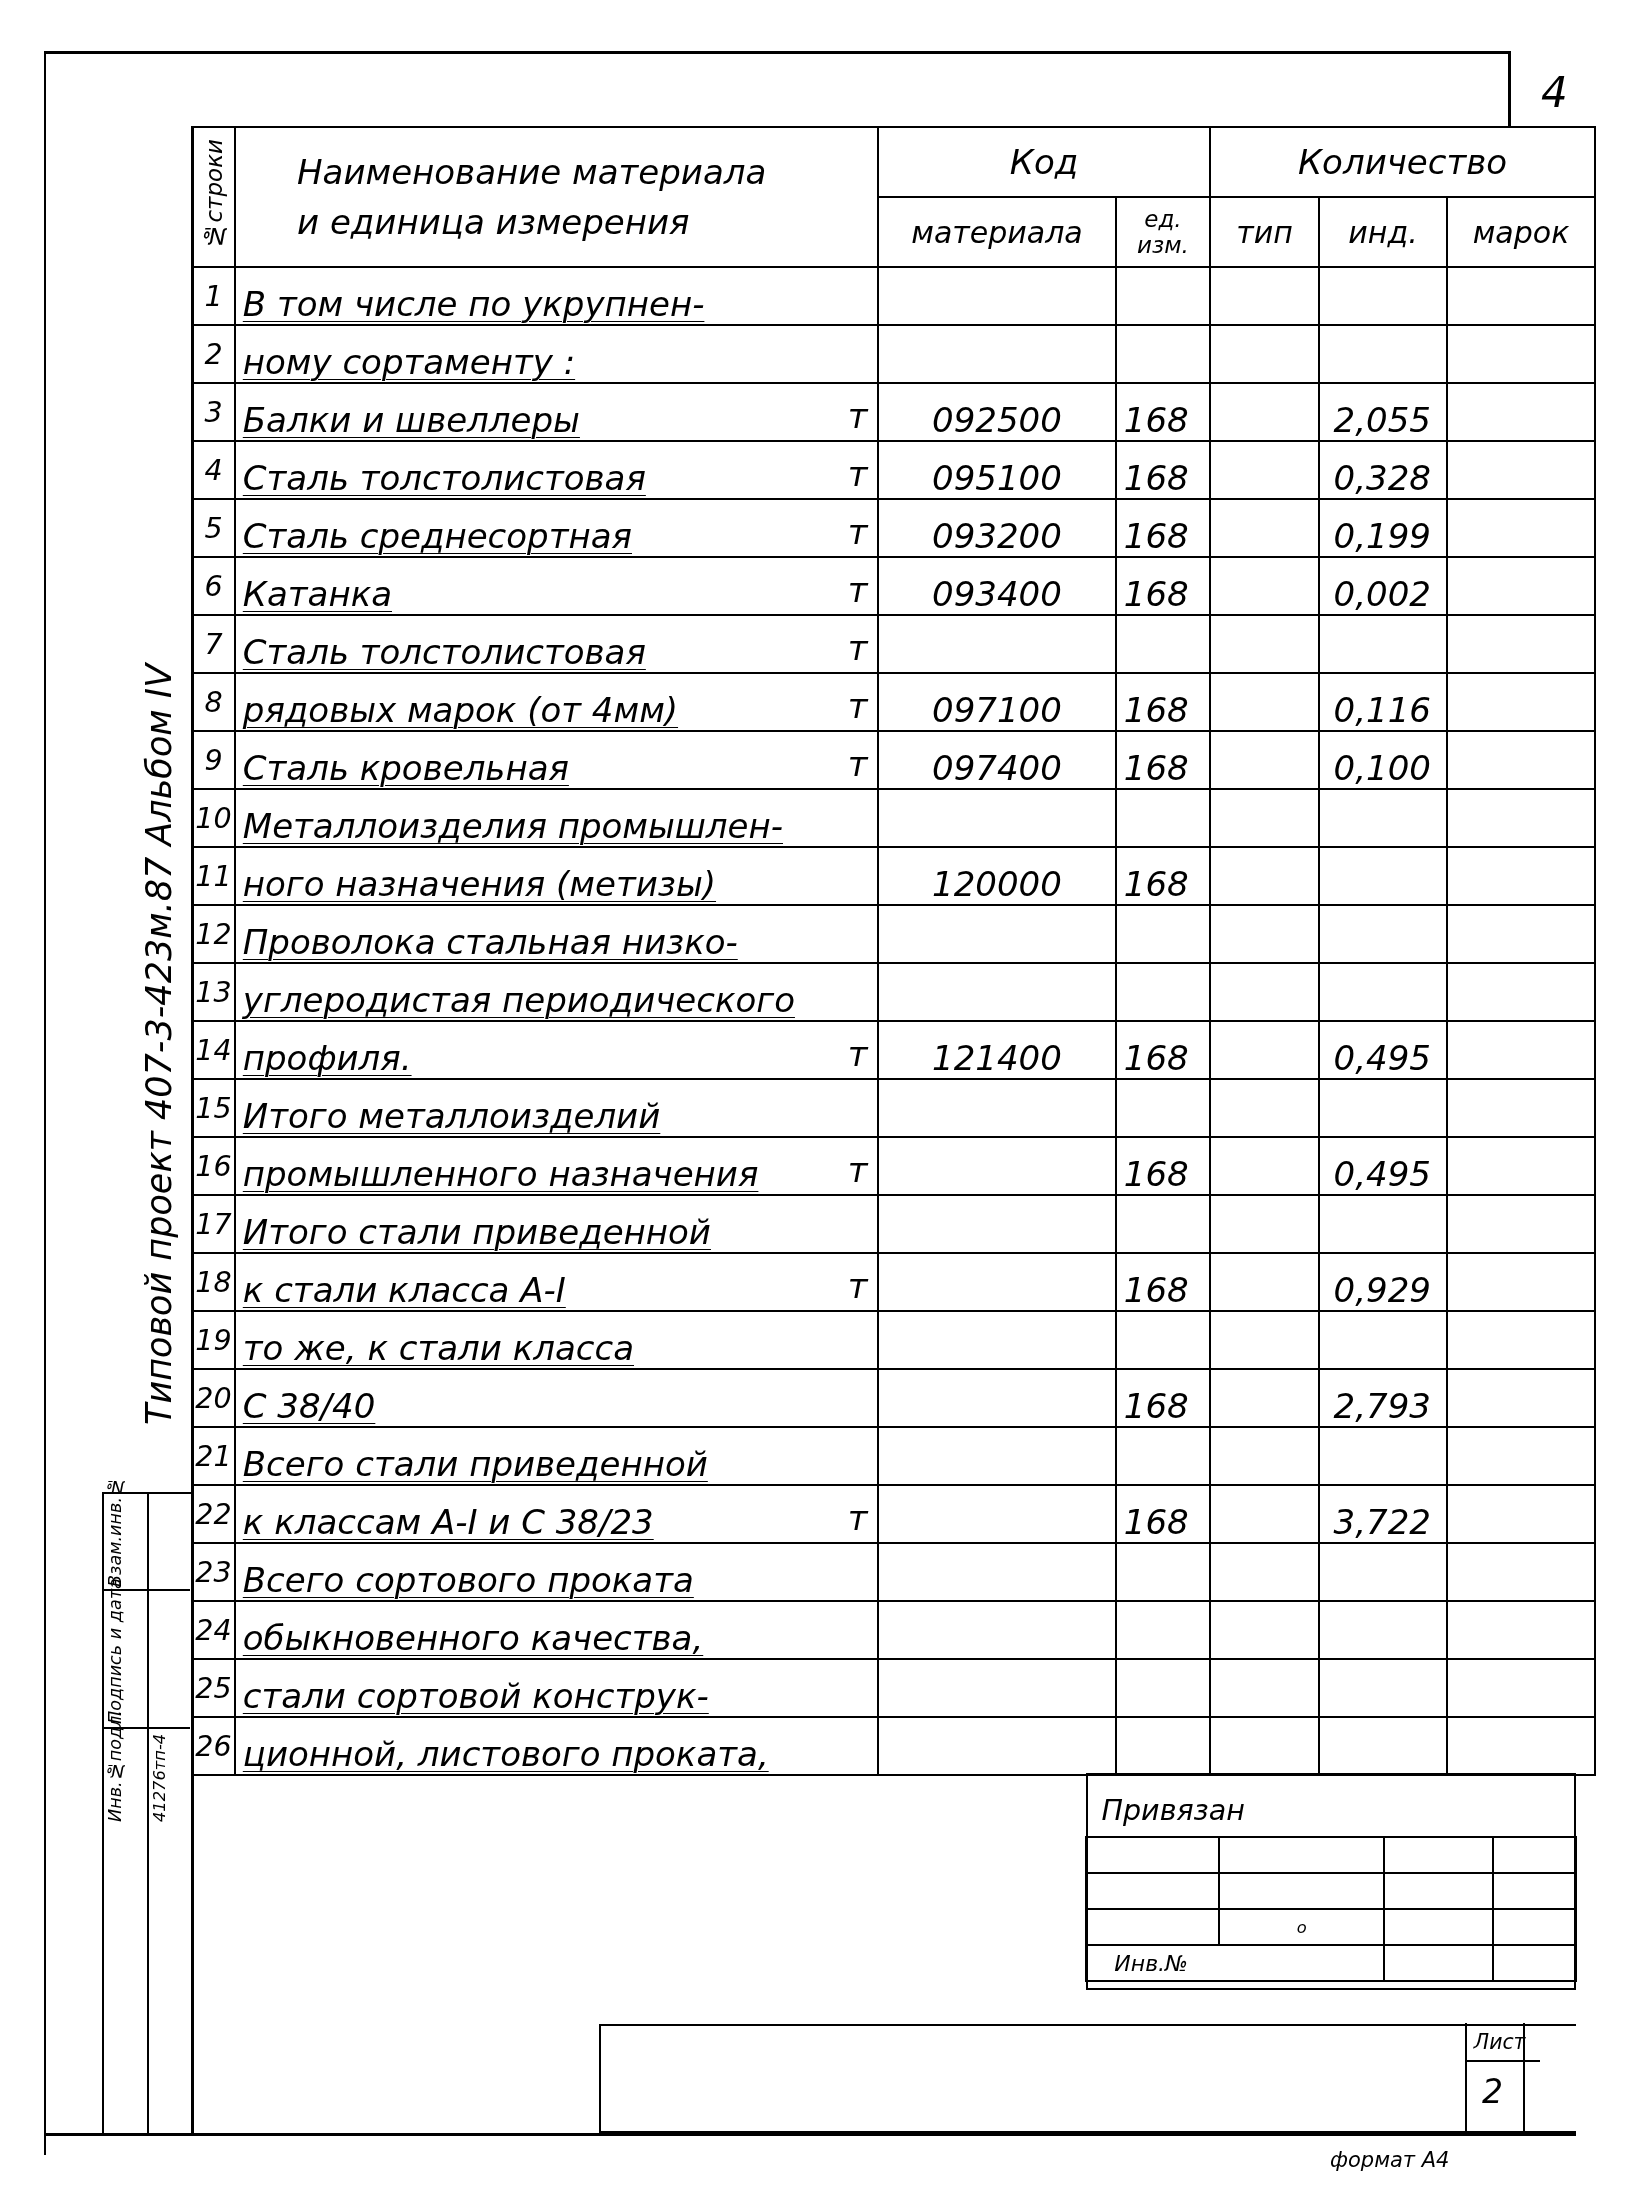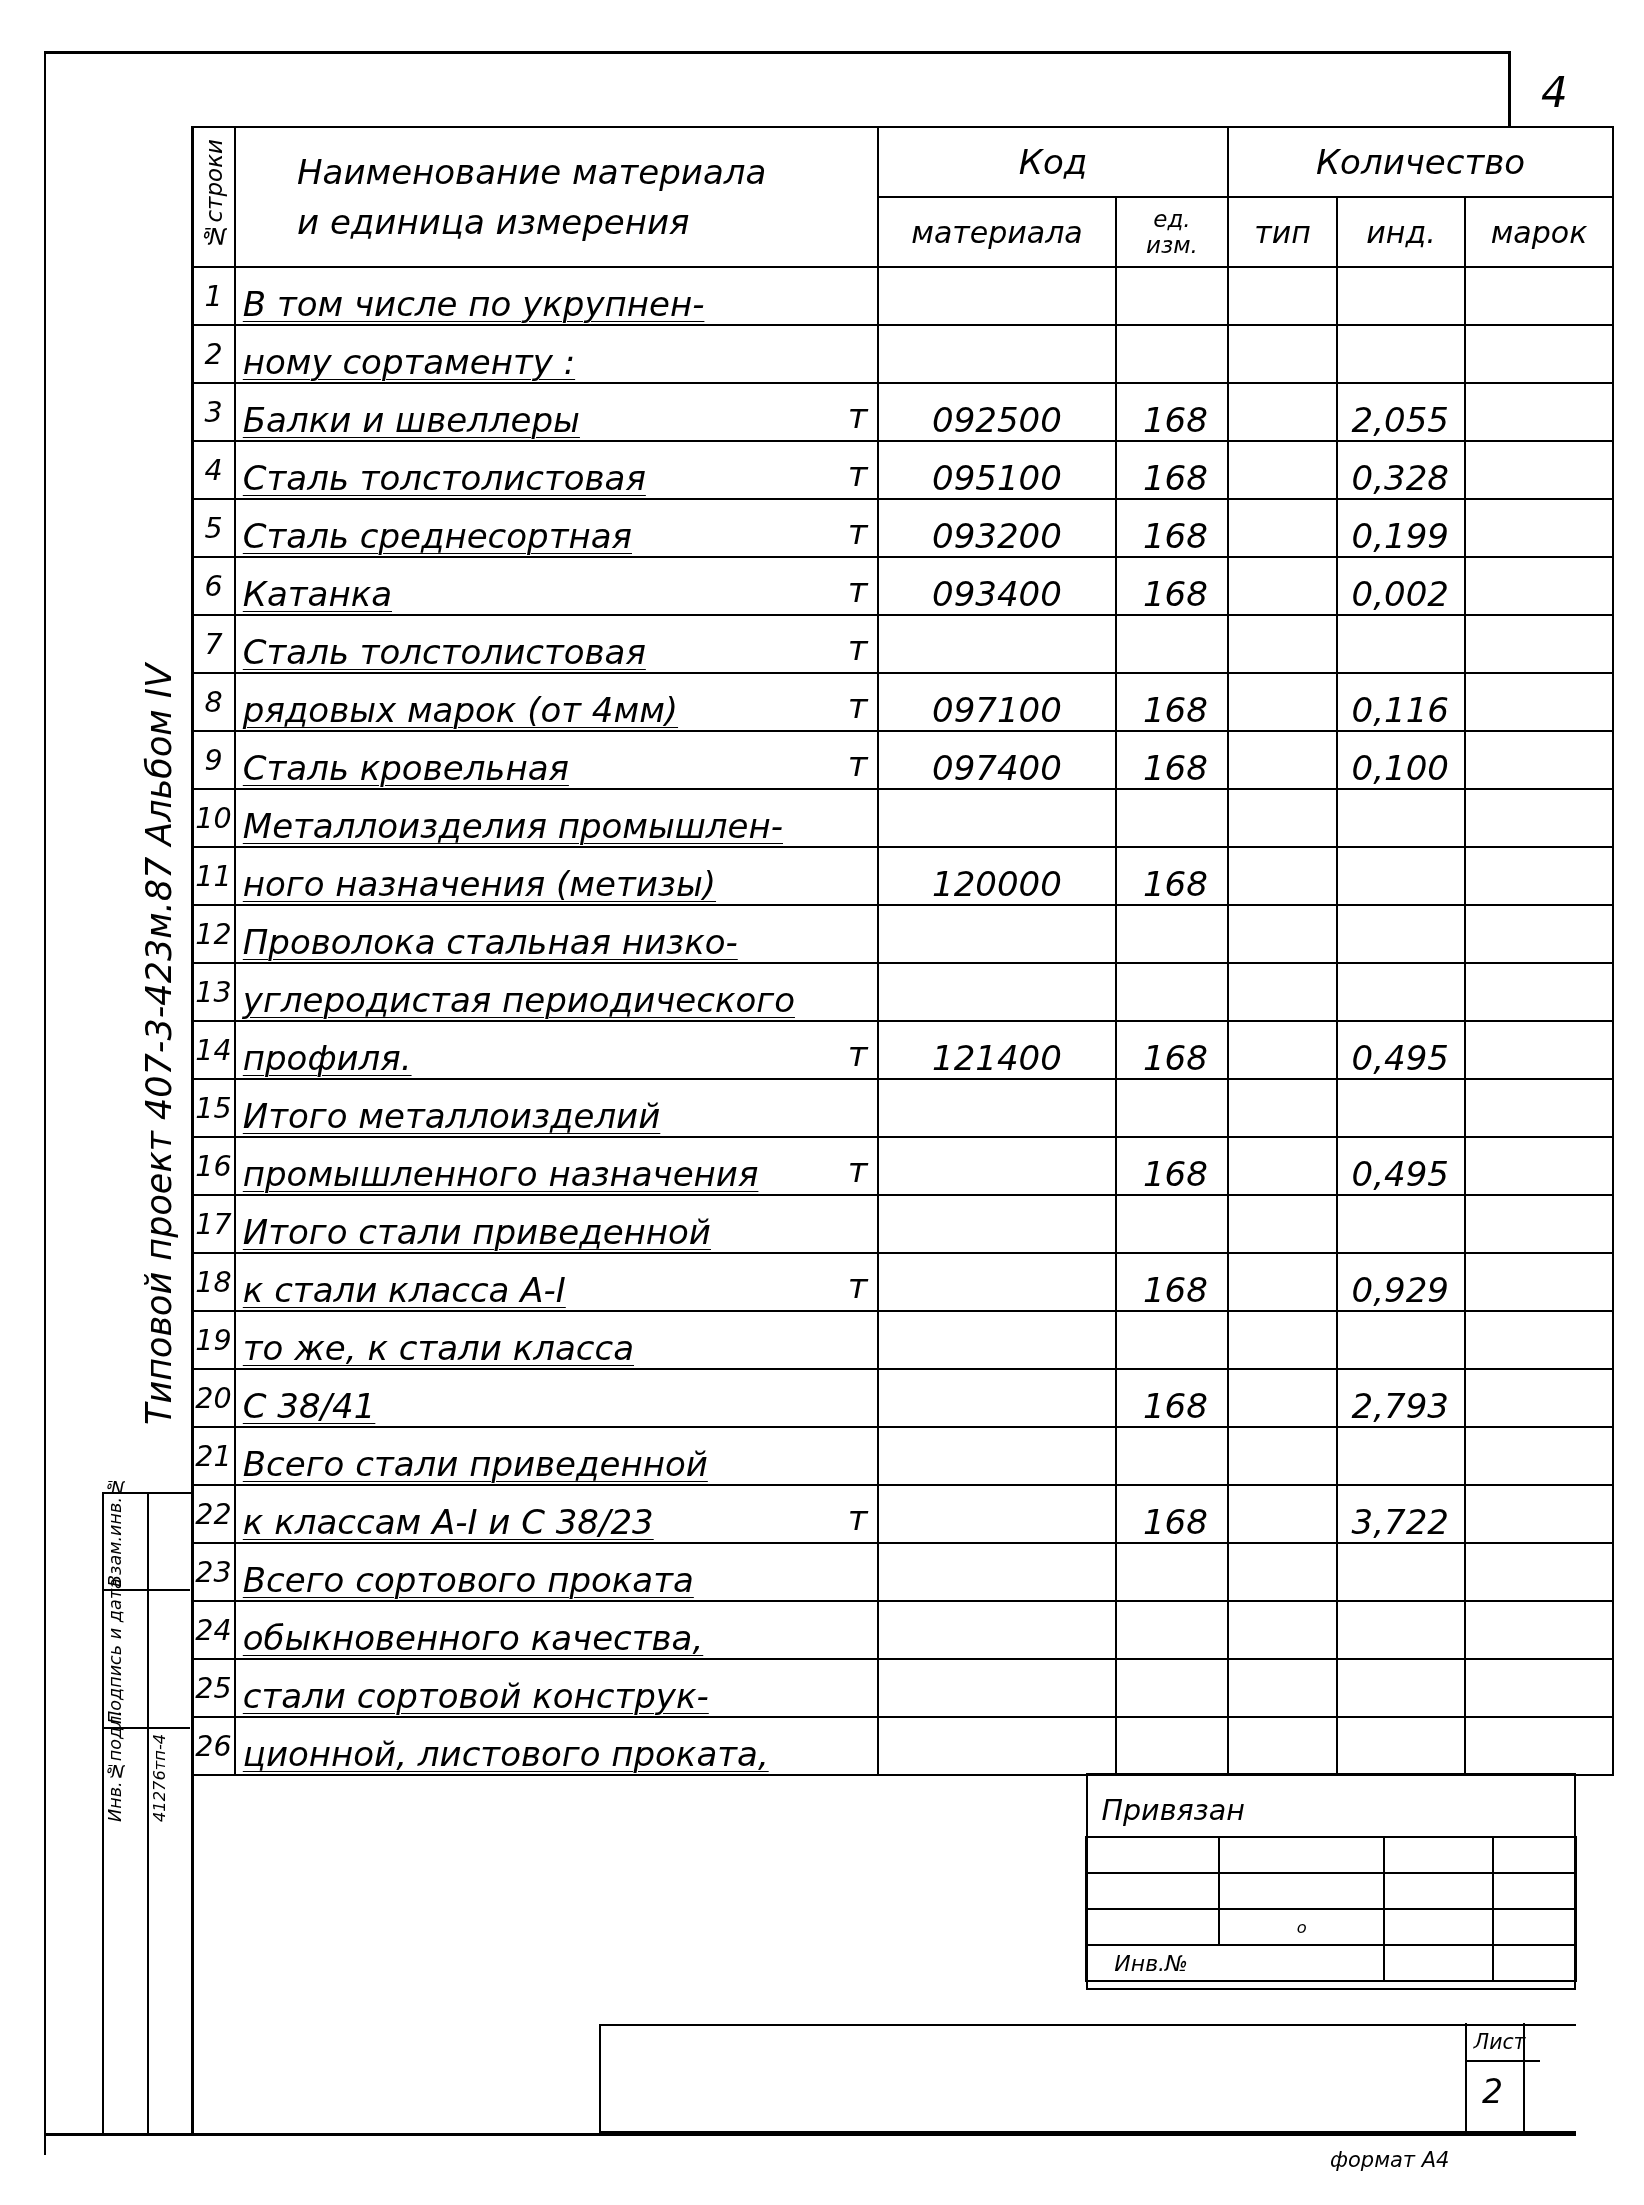--- a/index.html
+++ b/index.html
@@ -13,21 +13,21 @@
   
   #spec-table { position:absolute; left:191px; top:126px; width:1385px;
                 border-collapse:collapse; table-layout:fixed; }
   #spec-table td, #spec-table th { border:2px solid #000; padding:0; overflow:hidden;
                 white-space:nowrap; font-weight:normal; }
   #spec-table thead th { font-style:italic; font-size:30px; }
   #spec-table tbody td { height:56px; font-style:italic; font-size:34px; vertical-align:bottom; }
   .col-no { width:43px; text-align:center; }
   .col-name { width:643px; }
   .col-mat { width:238px; text-align:center; }
-  .col-unit { width:112px; text-align:center; padding-left:6.8px !important; }
+  .col-unit { width:94px; text-align:left; padding-left:6.8px !important; }
   .col-tip { width:109px; }
   .col-ind { width:128px; text-align:left; padding-left:13.6px !important; }
   .col-all { width:148px; }
   .num-cell { font-size:28.5px !important; text-align:center; vertical-align:middle !important; }
   .name-cell { padding-left:6.8px !important; position:relative; }
   .name-text { text-decoration:underline; text-underline-offset:5.4px; text-decoration-thickness:1.4px; }
   .unit-t { position:absolute; right:9.5px; bottom:4.1px; }
   .th-rotated { writing-mode:vertical-rl; transform:rotate(180deg); font-size:23px; }
   .th-name { text-align:left; padding-left:61px !important; font-size:34px !important; line-height:50px; }
   .th-group { font-size:34px !important; height:68px; }
@@ -330,21 +330,21 @@
     </td>
     <td class="col-mat"></td>
     <td class="col-unit"></td>
     <td></td>
     <td class="col-ind"></td>
     <td></td>
   </tr>
       <tr>
     <td class="num-cell">20</td>
     <td class="name-cell">
-      <span class="name-text">   С 38/41</span>
+      <span class="name-text">   С 38/40</span>
       <span class="unit-t"></span>
     </td>
     <td class="col-mat"></td>
     <td class="col-unit">168</td>
     <td></td>
     <td class="col-ind">2,793</td>
     <td></td>
   </tr>
       <tr>
     <td class="num-cell">21</td>

